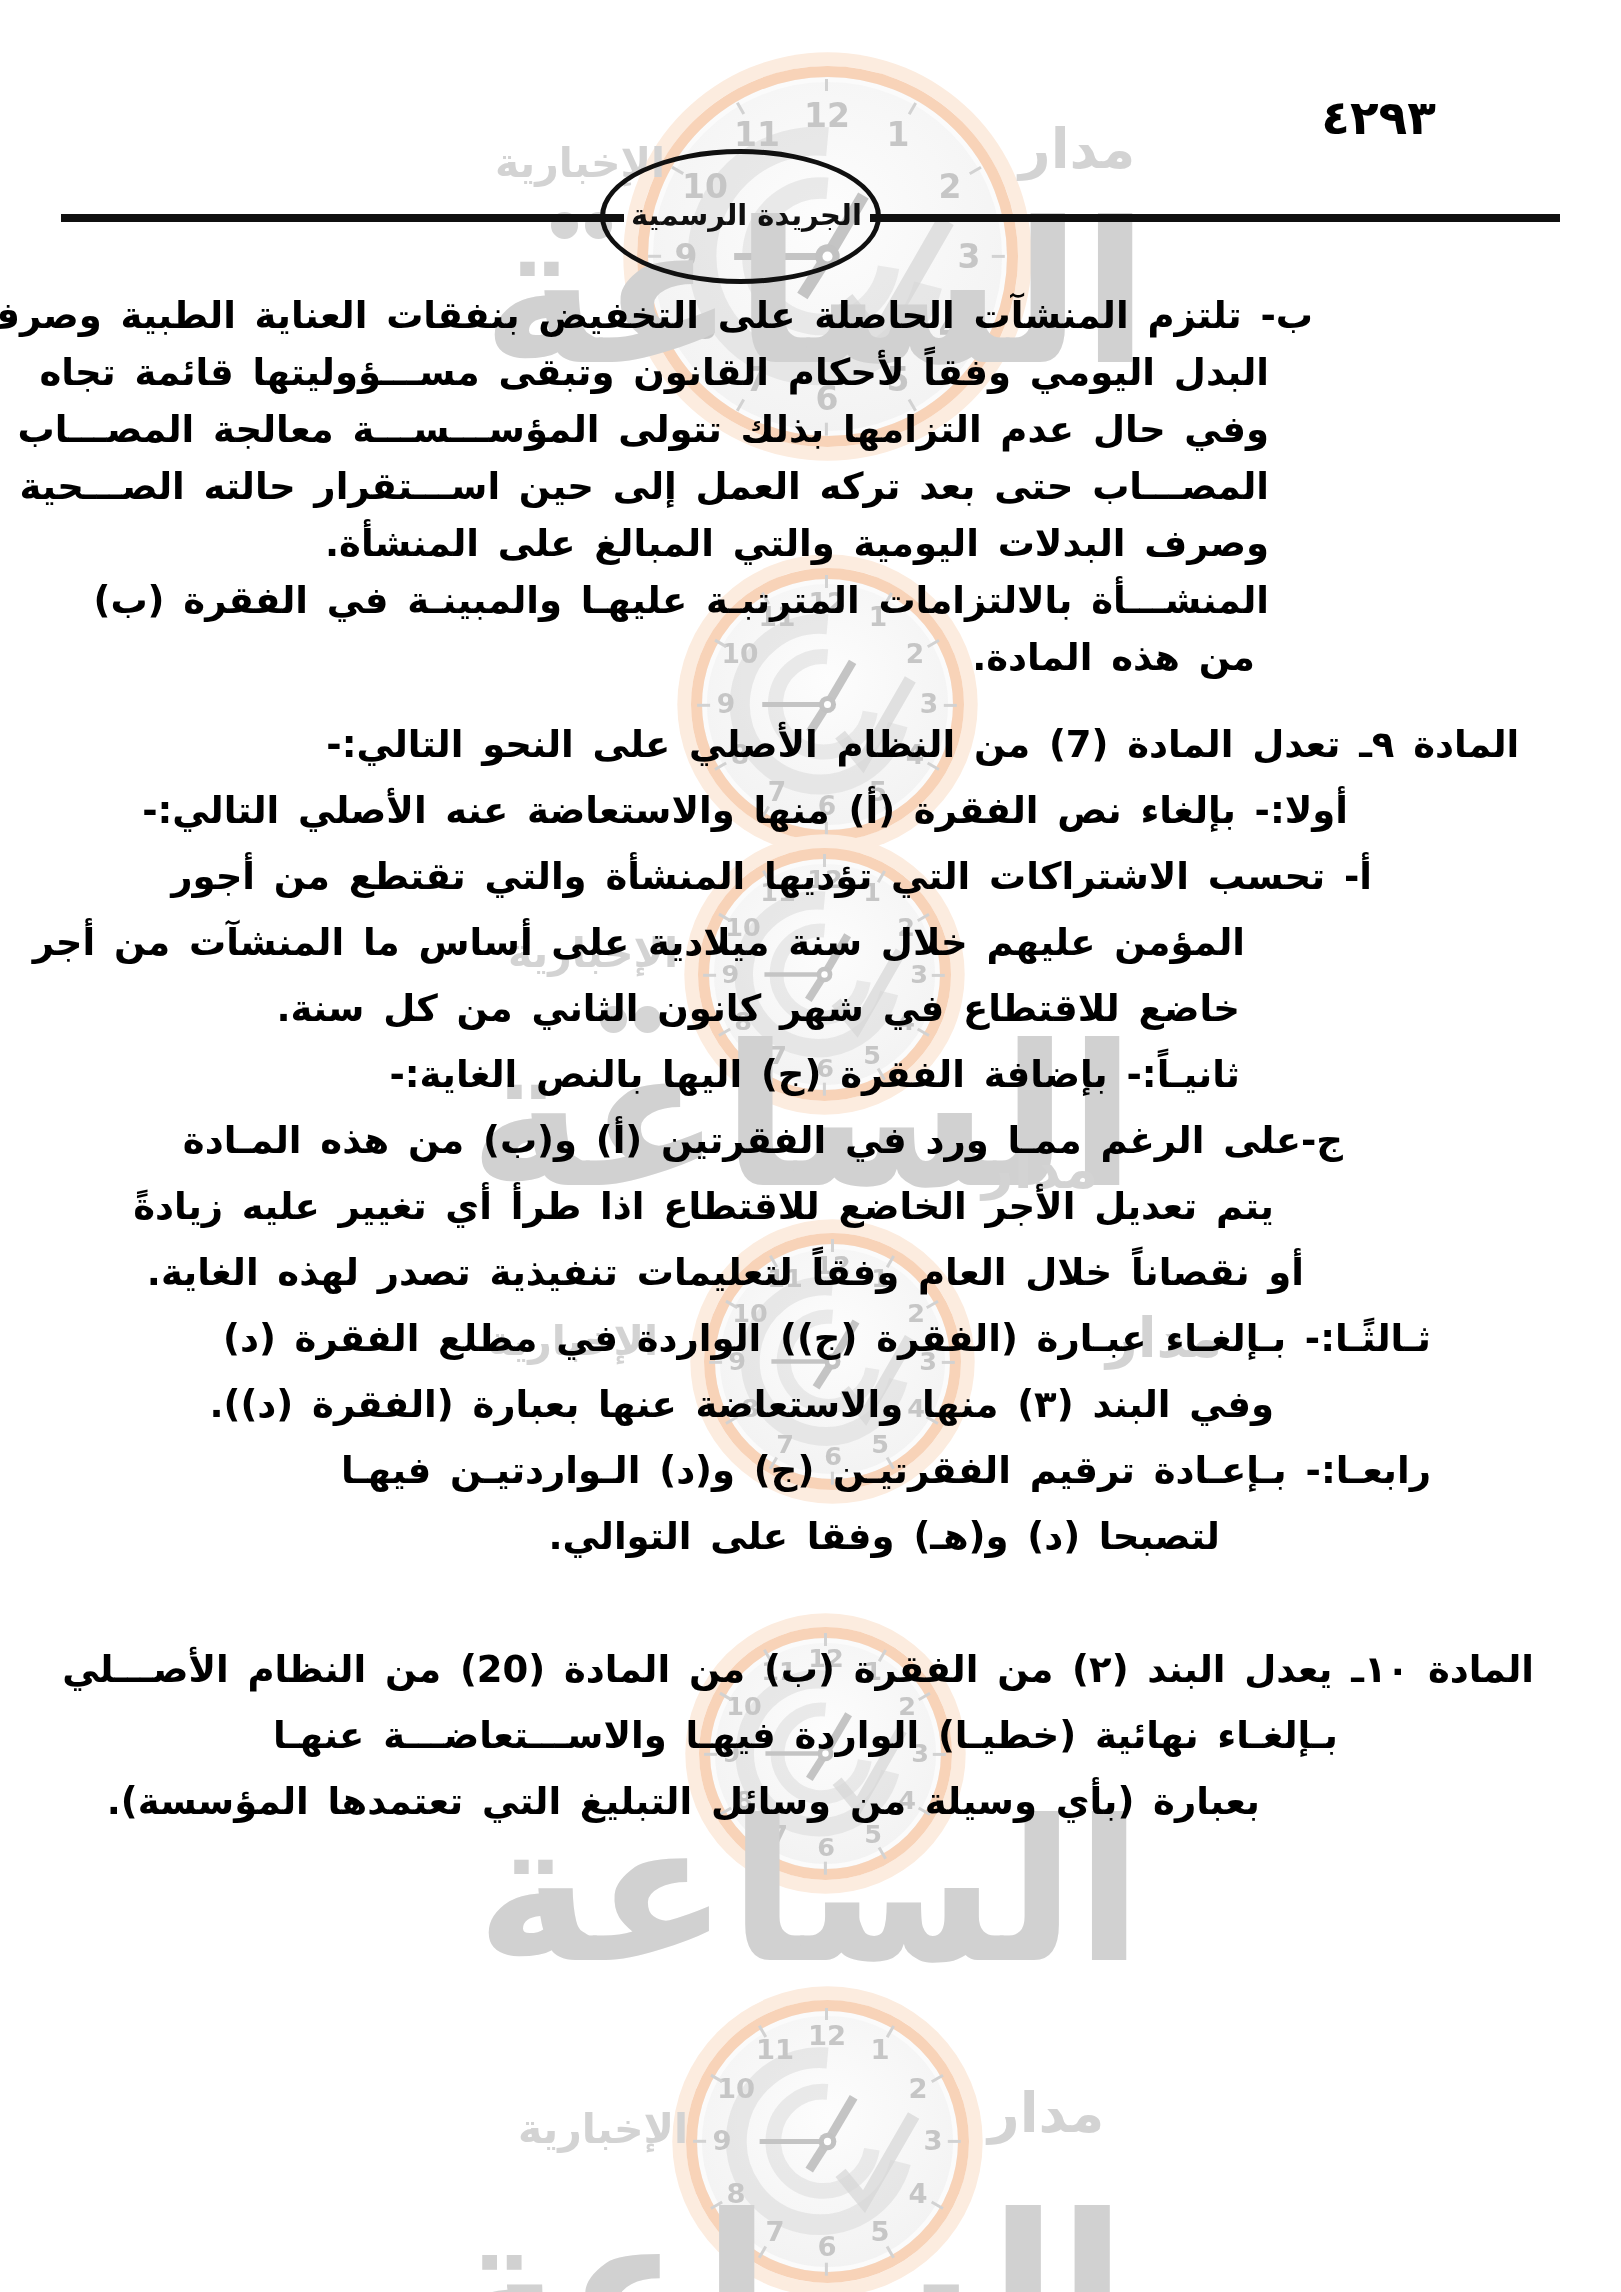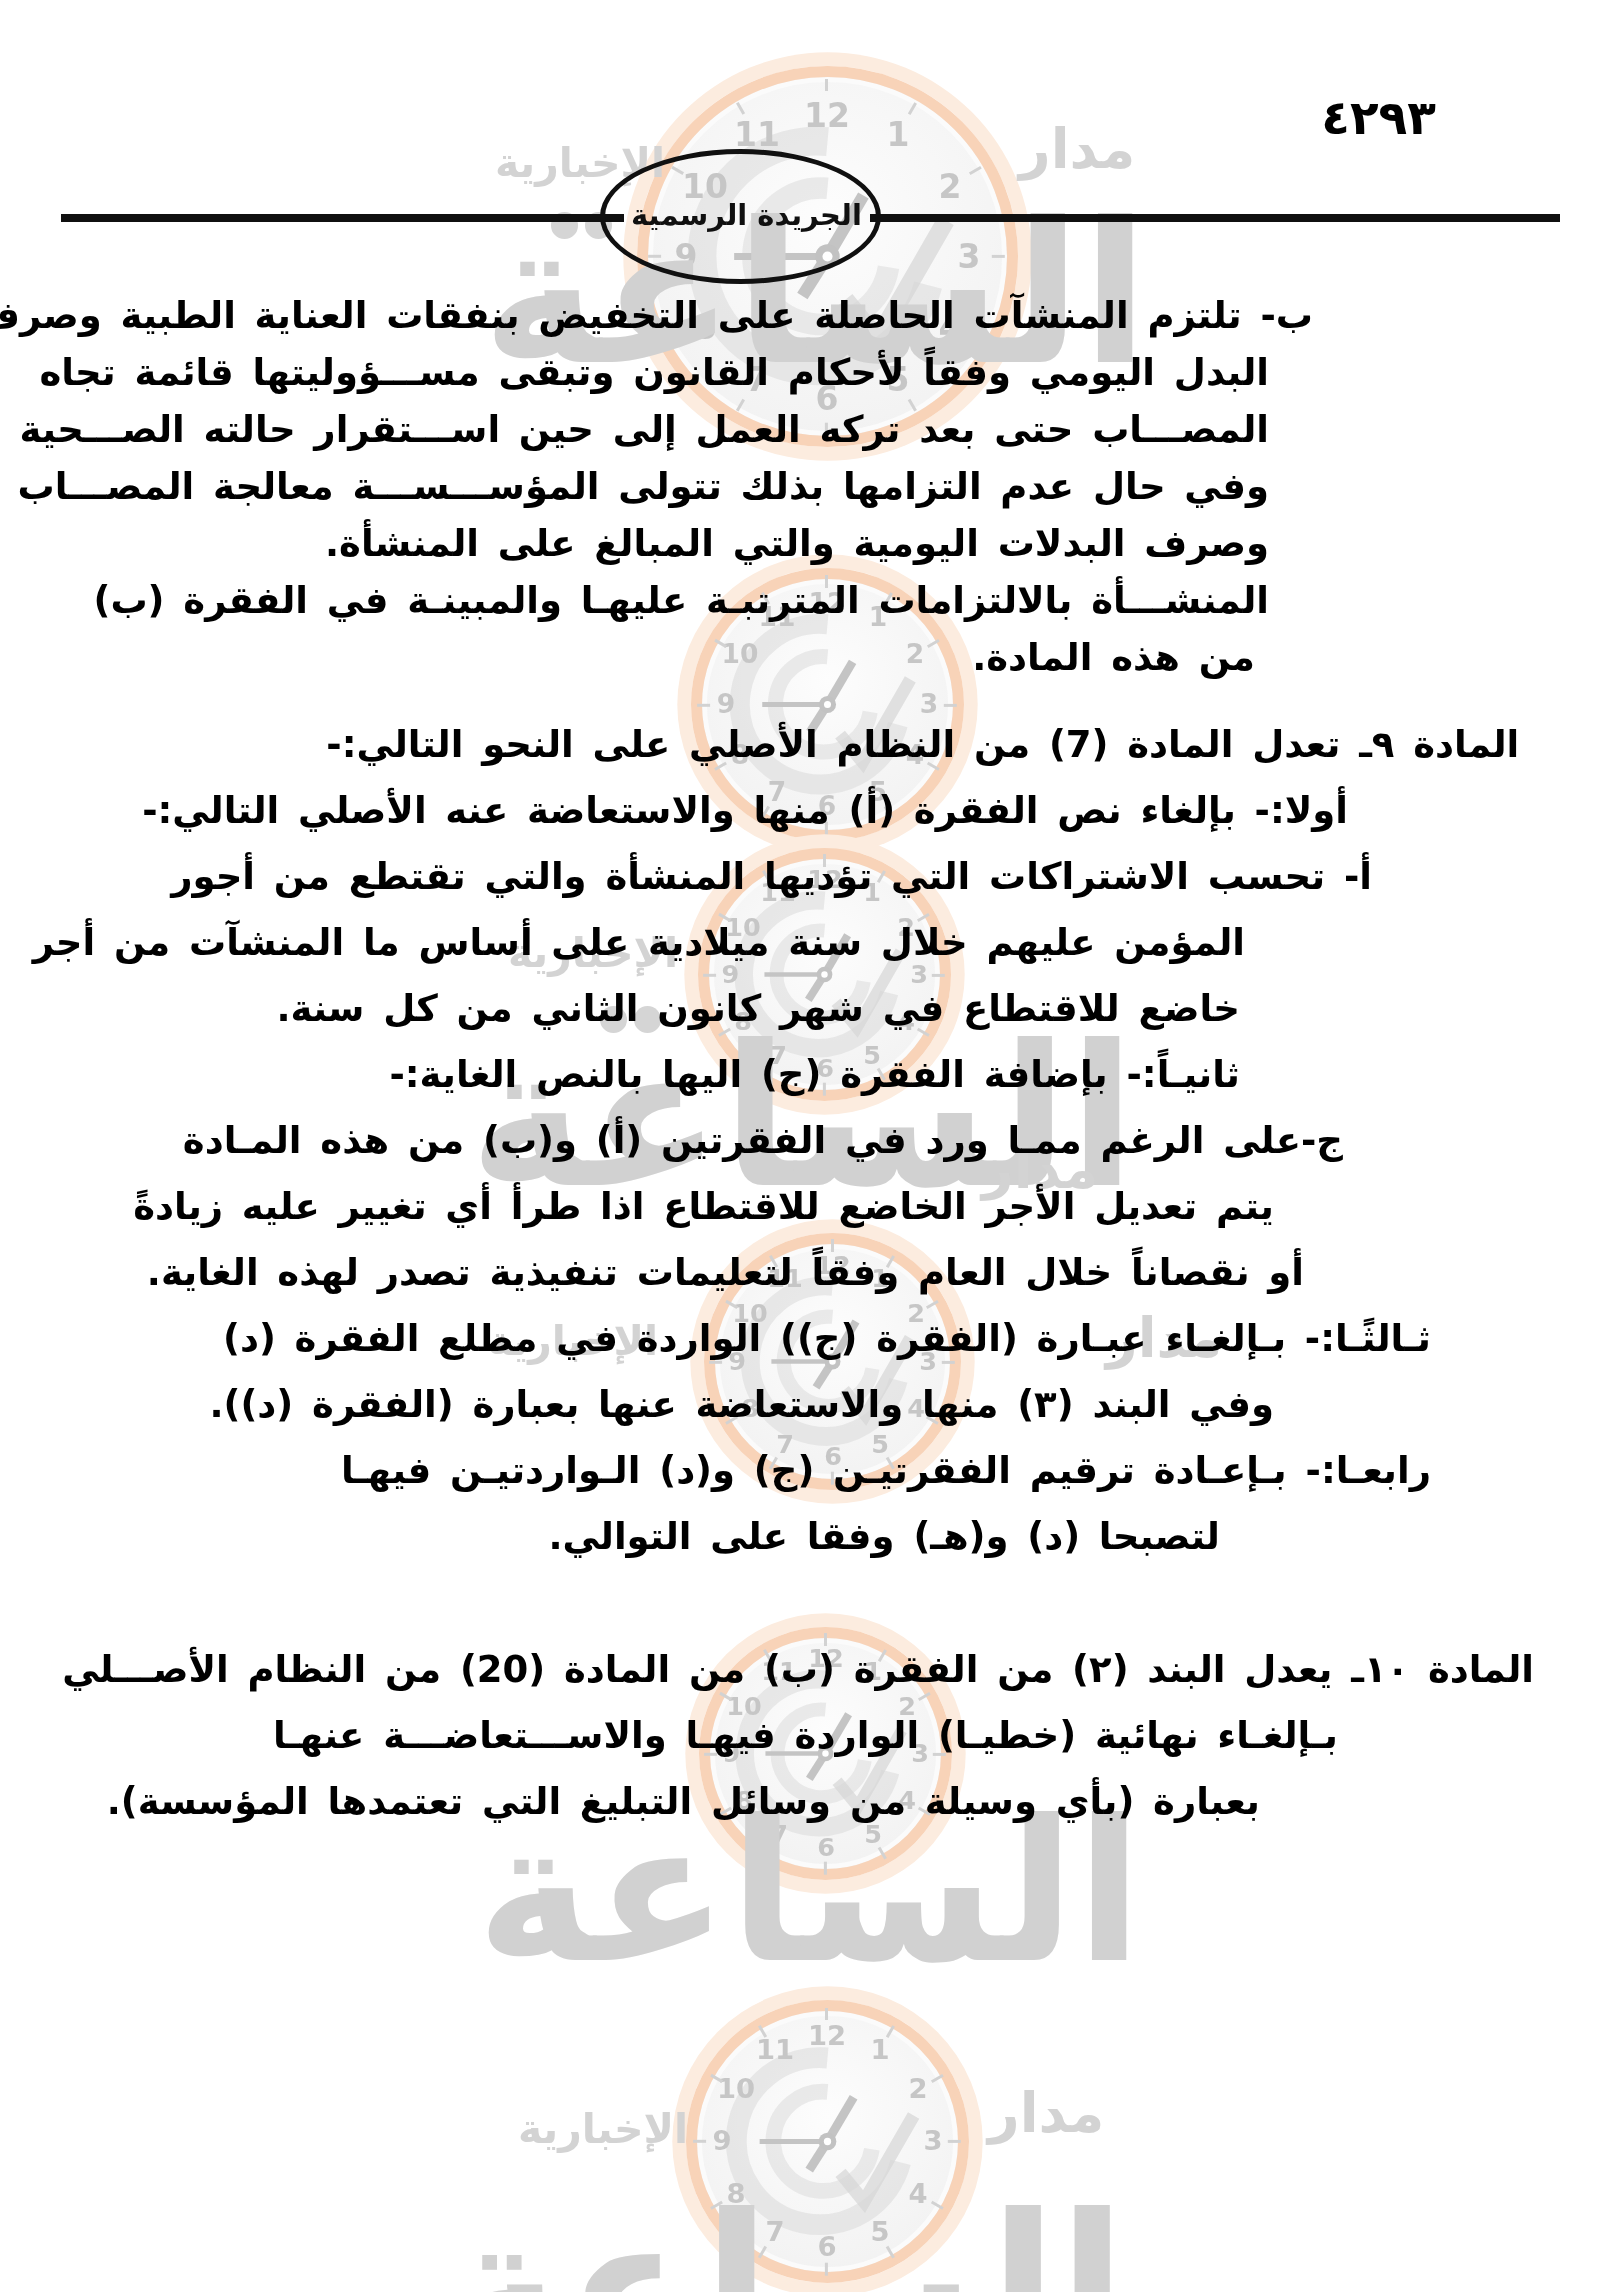--- a/index.html
+++ b/index.html
@@ -297,22 +297,22 @@
 <div class="rule" id="rule-right"></div>
 <div id="gazette-oval">
   <span class="lbl">الجريدة الرسمية</span>
 </div>
 <div id="page-number">٤٢٩٣</div>
 
 <div id="doc">
   <div class="s1">
     <div class="ln mr225">ب- تلتزم المنشآت الحاصلة على التخفيض بنفقات العناية الطبية وصرف</div>
     <div class="ln mr270">البدل اليومي وفقاً لأحكام القانون وتبقى مســـؤوليتها قائمة تجاه</div>
+    <div class="ln mr270">وفي حال عدم التزامها بذلك تتولى المؤســـســـة معالجة المصـــاب</div>
     <div class="ln mr270">المصـــاب حتى بعد تركه العمل إلى حين اســـتقرار حالته الصـــحية</div>
-    <div class="ln mr270">وفي حال عدم التزامها بذلك تتولى المؤســـســـة معالجة المصـــاب</div>
     <div class="ln mr270">وصرف البدلات اليومية والتي المبالغ على المنشأة.</div>
     <div class="ln mr270">المنشـــأة بالالتزامات المترتبـة عليهـا والمبينـة في الفقرة (ب)</div>
     <div class="ln mr285">من هذه المادة.</div>
   </div>
   <div class="s2">
     <div class="ln mr15 gap26">المادة ٩ـ تعدل المادة (7) من النظام الأصلي على النحو التالي:-</div>
     <div class="ln mr190">أولا:- بإلغاء نص الفقرة (أ) منها والاستعاضة عنه الأصلي التالي:-</div>
     <div class="ln mr165">أ- تحسب الاشتراكات التي تؤديها المنشأة والتي تقتطع من أجور</div>
     <div class="ln mr295">المؤمن عليهم خلال سنة ميلادية على أساس ما المنشآت من أجر</div>
     <div class="ln mr300">خاضع للاقتطاع في شهر كانون الثاني من كل سنة.</div>

